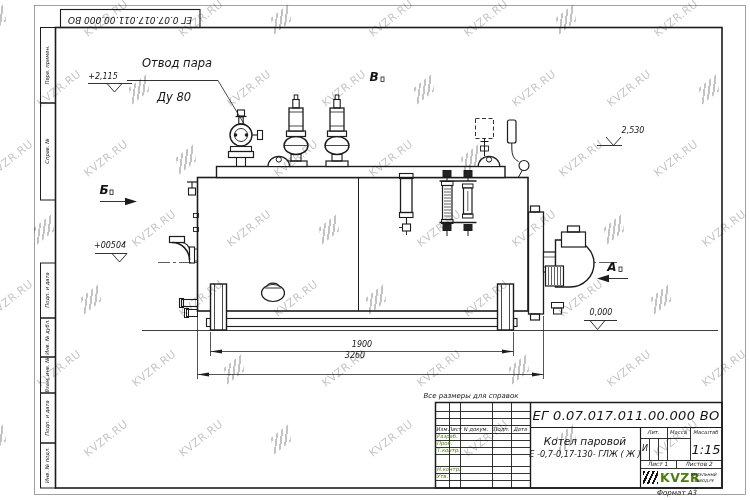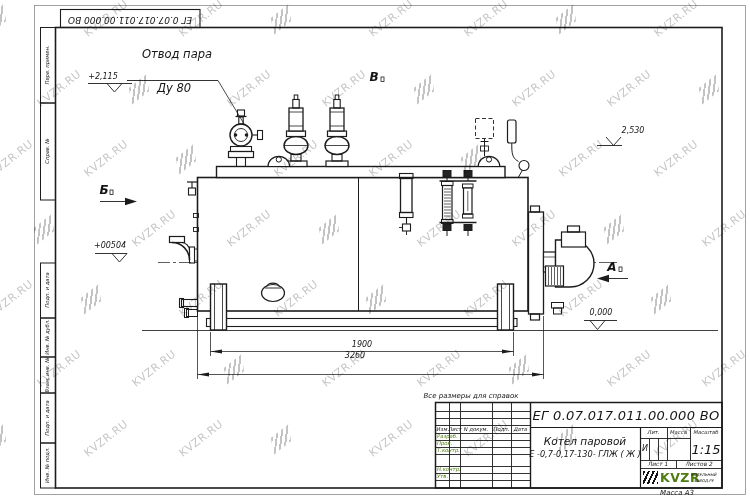--- a/index.html
+++ b/index.html
@@ -294,22 +294,22 @@
     <span class="lbl rot180" style="left:130px;top:18.5px;font-size:9px;">ЕГ 0.07.017.011.00.000  ВО</span>
 
     <span class="lbl rot270" style="left:48px;top:65px;font-size:5.2px;">Перв. примен.</span>
     <span class="lbl rot270" style="left:48px;top:151px;font-size:5.2px;">Справ. №</span>
     <span class="lbl rot270" style="left:48px;top:290px;font-size:5.2px;">Подп. и дата</span>
     <span class="lbl rot270" style="left:48px;top:337px;font-size:5.2px;">Инв. № дубл.</span>
     <span class="lbl rot270" style="left:48px;top:375px;font-size:5.2px;">Взам. инв. №</span>
     <span class="lbl rot270" style="left:48px;top:418px;font-size:5.2px;">Подп. и дата</span>
     <span class="lbl rot270" style="left:48px;top:465px;font-size:5.2px;">Инв. № подл.</span>
 
-    <span class="lbl" style="left:177px;top:55px;font-size:11.5px;">Отвод пара</span>
-    <span class="lbl" style="left:174px;top:89px;font-size:11.5px;">Ду 80</span>
+    <span class="lbl" style="left:177px;top:64px;font-size:11.5px;">Отвод пара</span>
+    <span class="lbl" style="left:174px;top:98px;font-size:11.5px;">Ду 80</span>
 
     <span class="lbl" style="left:103px;top:77px;font-size:8px;">+2,115</span>
     <span class="lbl" style="left:633px;top:131px;font-size:8px;">2,530</span>
     <span class="lbl" style="left:110px;top:246px;font-size:8px;">+00504</span>
     <span class="lbl" style="left:601px;top:313px;font-size:8px;">0,000</span>
 
     <span class="lbl" style="left:362px;top:345px;font-size:8px;">1900</span>
     <span class="lbl" style="left:355px;top:356px;font-size:8px;">3260</span>
 
     <span class="lbl" style="left:104px;top:190px;font-size:12px;font-weight:600;">Б</span>
@@ -339,21 +339,21 @@
     <span class="lbl" style="left:706px;top:433px;font-size:5.3px;">Масштаб</span>
     <span class="lbl" style="left:645px;top:449px;font-size:8px;">И</span>
     <span class="lbl" style="left:706px;top:449px;font-size:13px;">1:15</span>
     <span class="lbl" style="left:658px;top:464.5px;font-size:5.8px;">Лист 1</span>
     <span class="lbl" style="left:699px;top:464.5px;font-size:5.8px;">Листов 2</span>
 
     <span class="lbl-left" style="left:660px;top:478px;font-size:12.5px;font-weight:bold;font-style:normal;letter-spacing:.5px;">KVZR</span>
     <span class="lbl" style="left:704px;top:474.5px;font-size:3.9px;">КОТЕЛЬНЫЙ</span>
     <span class="lbl" style="left:704px;top:480.5px;font-size:3.9px;">ЗАВОД.РУ</span>
 
-    <span class="lbl" style="left:677px;top:493px;font-size:7px;">Масса А3</span>
+    <span class="lbl" style="left:677px;top:493px;font-size:7px;">Формат А3</span>
   </div>
 
   <div class="kvzr-logo-icon"></div>
 
   <div id="wm-layer" class="layer">
       <div class="wm-icon" style="left: -15px; top: 12px;"></div>
       <span class="wm-text" style="left: 80px; top: 12px;">KVZR.RU</span>
       <span class="wm-text" style="left: 175px; top: 12px;">KVZR.RU</span>
       <div class="wm-icon" style="left: 270px; top: 12px;"></div>
       <span class="wm-text" style="left: 365px; top: 12px;">KVZR.RU</span>

